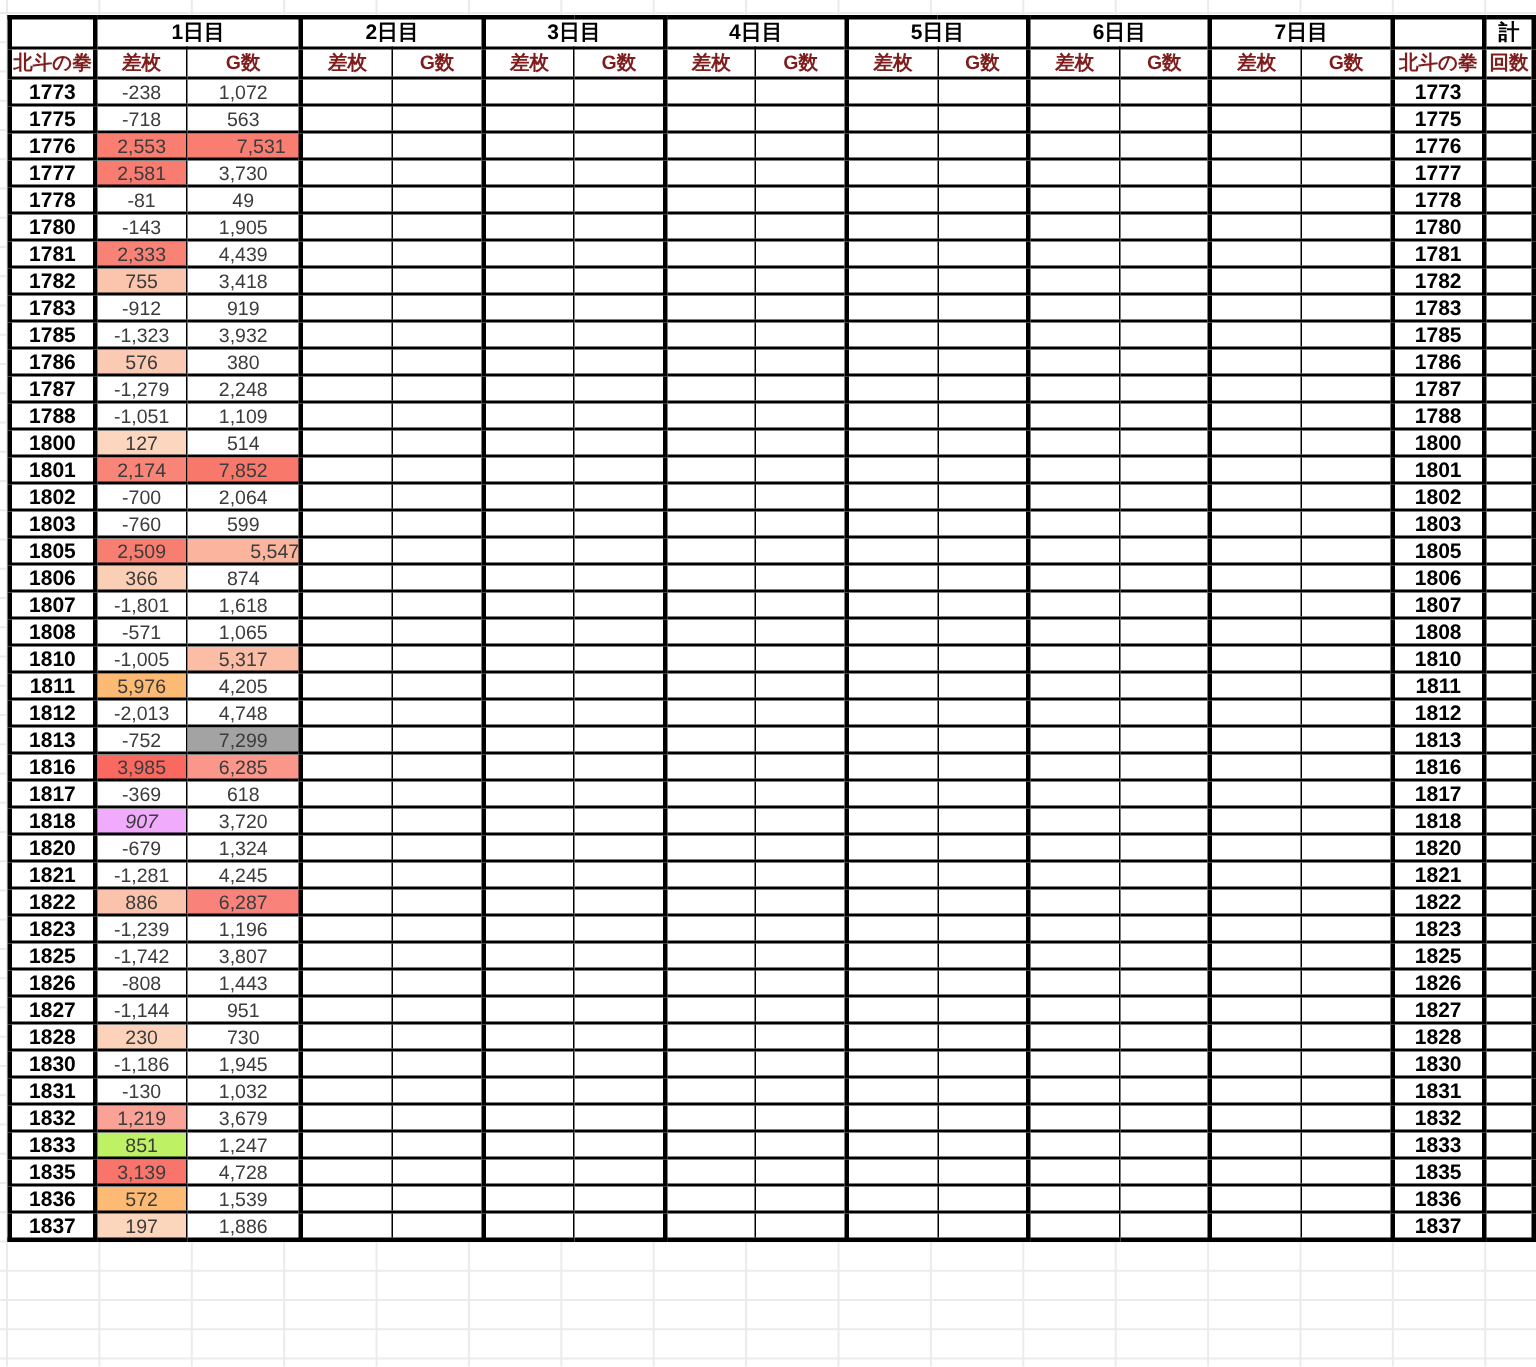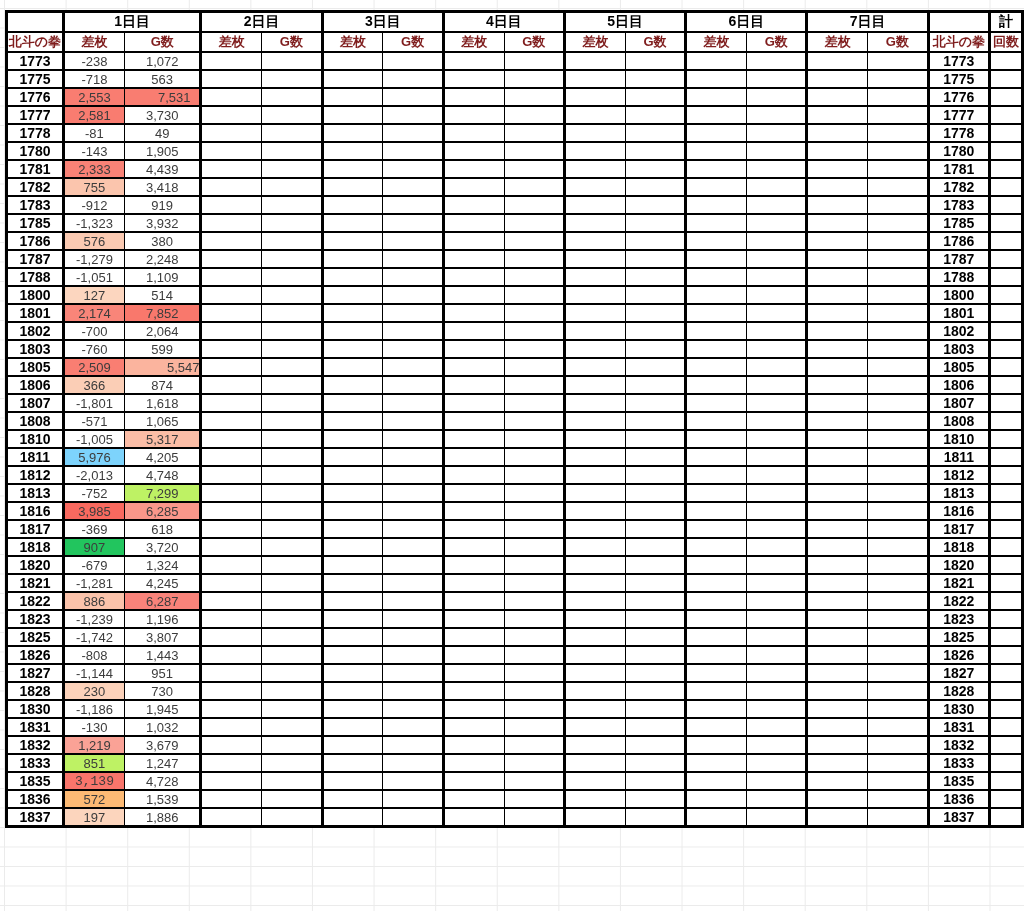--- a/index.html
+++ b/index.html
@@ -510,21 +510,21 @@
         <td class="val tr"></td>
         <td class="val tl"></td>
         <td class="val tr"></td>
         <td class="val tl"></td>
         <td class="val tr"></td>
         <td class="mach tl tr">1810</td>
         <td class="val tl tr"></td>
       </tr>
       <tr>
         <td class="mach tl tr">1811</td>
-        <td class="val tl" style="background: #7dd3fc;">5,976</td>
+        <td class="val tl" style="background: #fdba74;">5,976</td>
         <td class="val tr">4,205</td>
         <td class="val tl"></td>
         <td class="val tr"></td>
         <td class="val tl"></td>
         <td class="val tr"></td>
         <td class="val tl"></td>
         <td class="val tr"></td>
         <td class="val tl"></td>
         <td class="val tr"></td>
         <td class="val tl"></td>
@@ -549,21 +549,21 @@
         <td class="val tl"></td>
         <td class="val tr"></td>
         <td class="val tl"></td>
         <td class="val tr"></td>
         <td class="mach tl tr">1812</td>
         <td class="val tl tr"></td>
       </tr>
       <tr>
         <td class="mach tl tr">1813</td>
         <td class="val tl">-752</td>
-        <td class="val tr" style="background: #bef264;">7,299</td>
+        <td class="val tr" style="background: #a3a3a3;">7,299</td>
         <td class="val tl"></td>
         <td class="val tr"></td>
         <td class="val tl"></td>
         <td class="val tr"></td>
         <td class="val tl"></td>
         <td class="val tr"></td>
         <td class="val tl"></td>
         <td class="val tr"></td>
         <td class="val tl"></td>
         <td class="val tr"></td>
@@ -605,21 +605,21 @@
         <td class="val tr"></td>
         <td class="val tl"></td>
         <td class="val tr"></td>
         <td class="val tl"></td>
         <td class="val tr"></td>
         <td class="mach tl tr">1817</td>
         <td class="val tl tr"></td>
       </tr>
       <tr>
         <td class="mach tl tr">1818</td>
-        <td class="val tl" style="background: #22c55e;">907</td>
+        <td class="val tl" style="background: #f0abfc; font-style: italic;">907</td>
         <td class="val tr">3,720</td>
         <td class="val tl"></td>
         <td class="val tr"></td>
         <td class="val tl"></td>
         <td class="val tr"></td>
         <td class="val tl"></td>
         <td class="val tr"></td>
         <td class="val tl"></td>
         <td class="val tr"></td>
         <td class="val tl"></td>
@@ -852,21 +852,21 @@
         <td class="val tr"></td>
         <td class="val tl"></td>
         <td class="val tr"></td>
         <td class="val tl"></td>
         <td class="val tr"></td>
         <td class="mach tl tr">1833</td>
         <td class="val tl tr"></td>
       </tr>
       <tr>
         <td class="mach tl tr">1835</td>
-        <td class="val tl" style="background: rgb(249, 117, 107); font-family: Liberation Mono, monospace;">3,139</td>
+        <td class="val tl" style="background: rgb(249, 117, 107);">3,139</td>
         <td class="val tr">4,728</td>
         <td class="val tl"></td>
         <td class="val tr"></td>
         <td class="val tl"></td>
         <td class="val tr"></td>
         <td class="val tl"></td>
         <td class="val tr"></td>
         <td class="val tl"></td>
         <td class="val tr"></td>
         <td class="val tl"></td>

